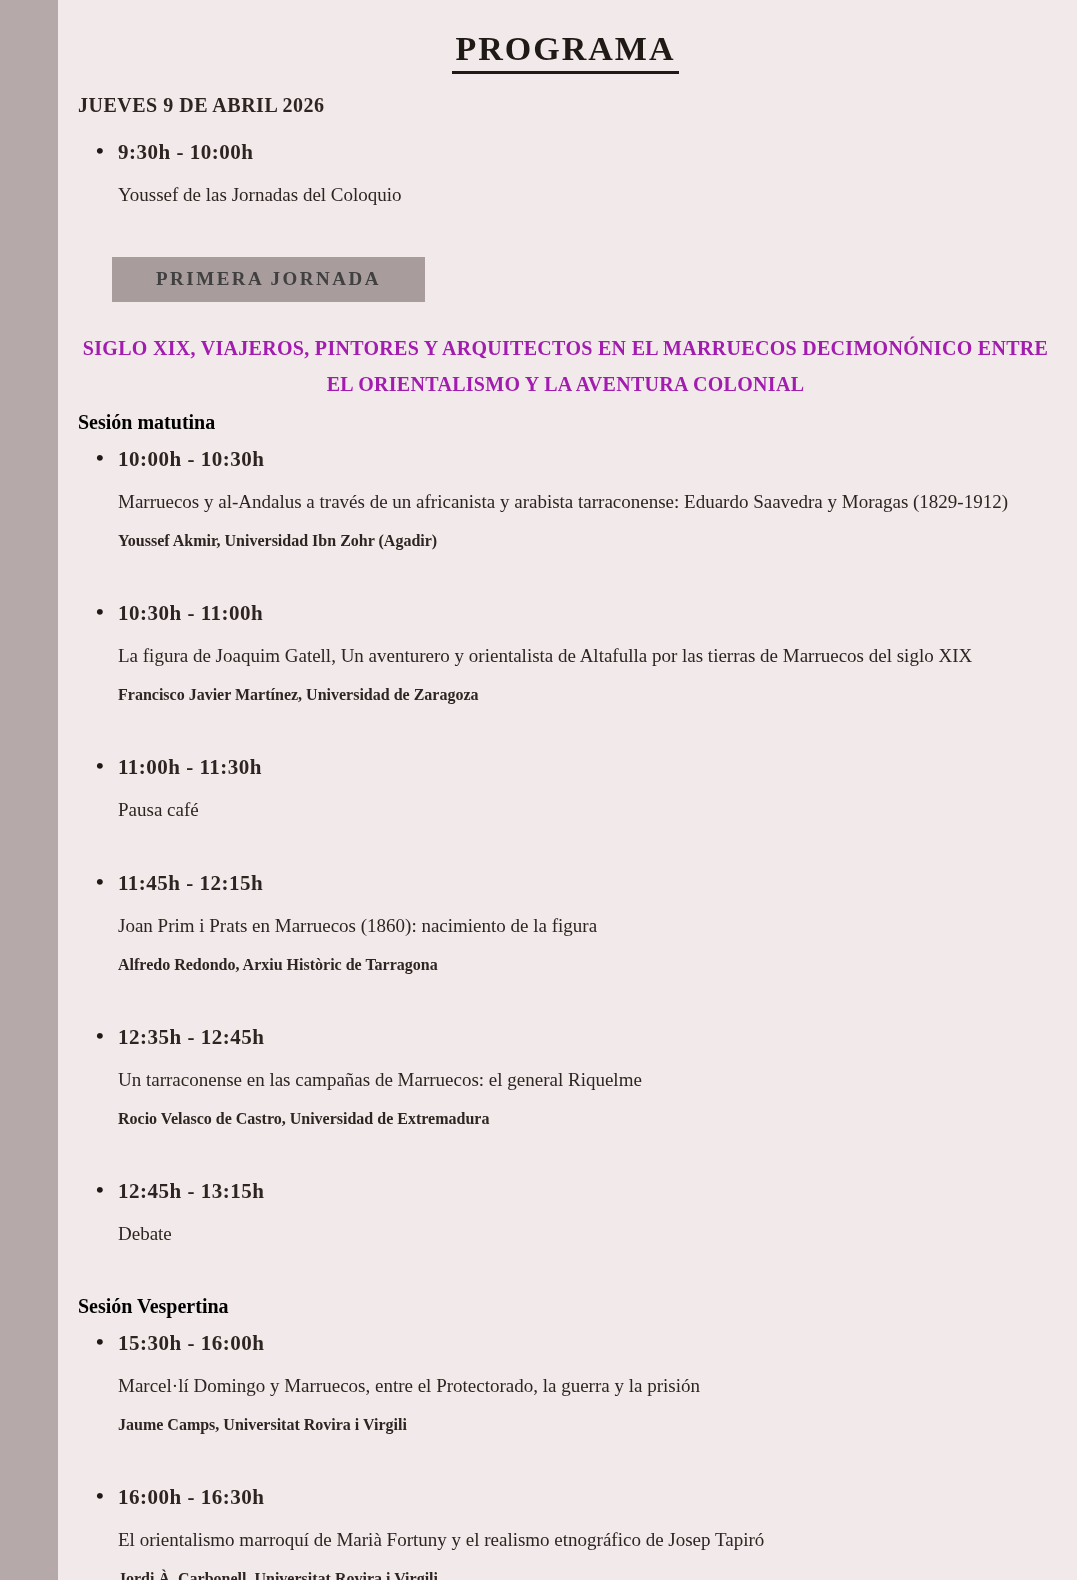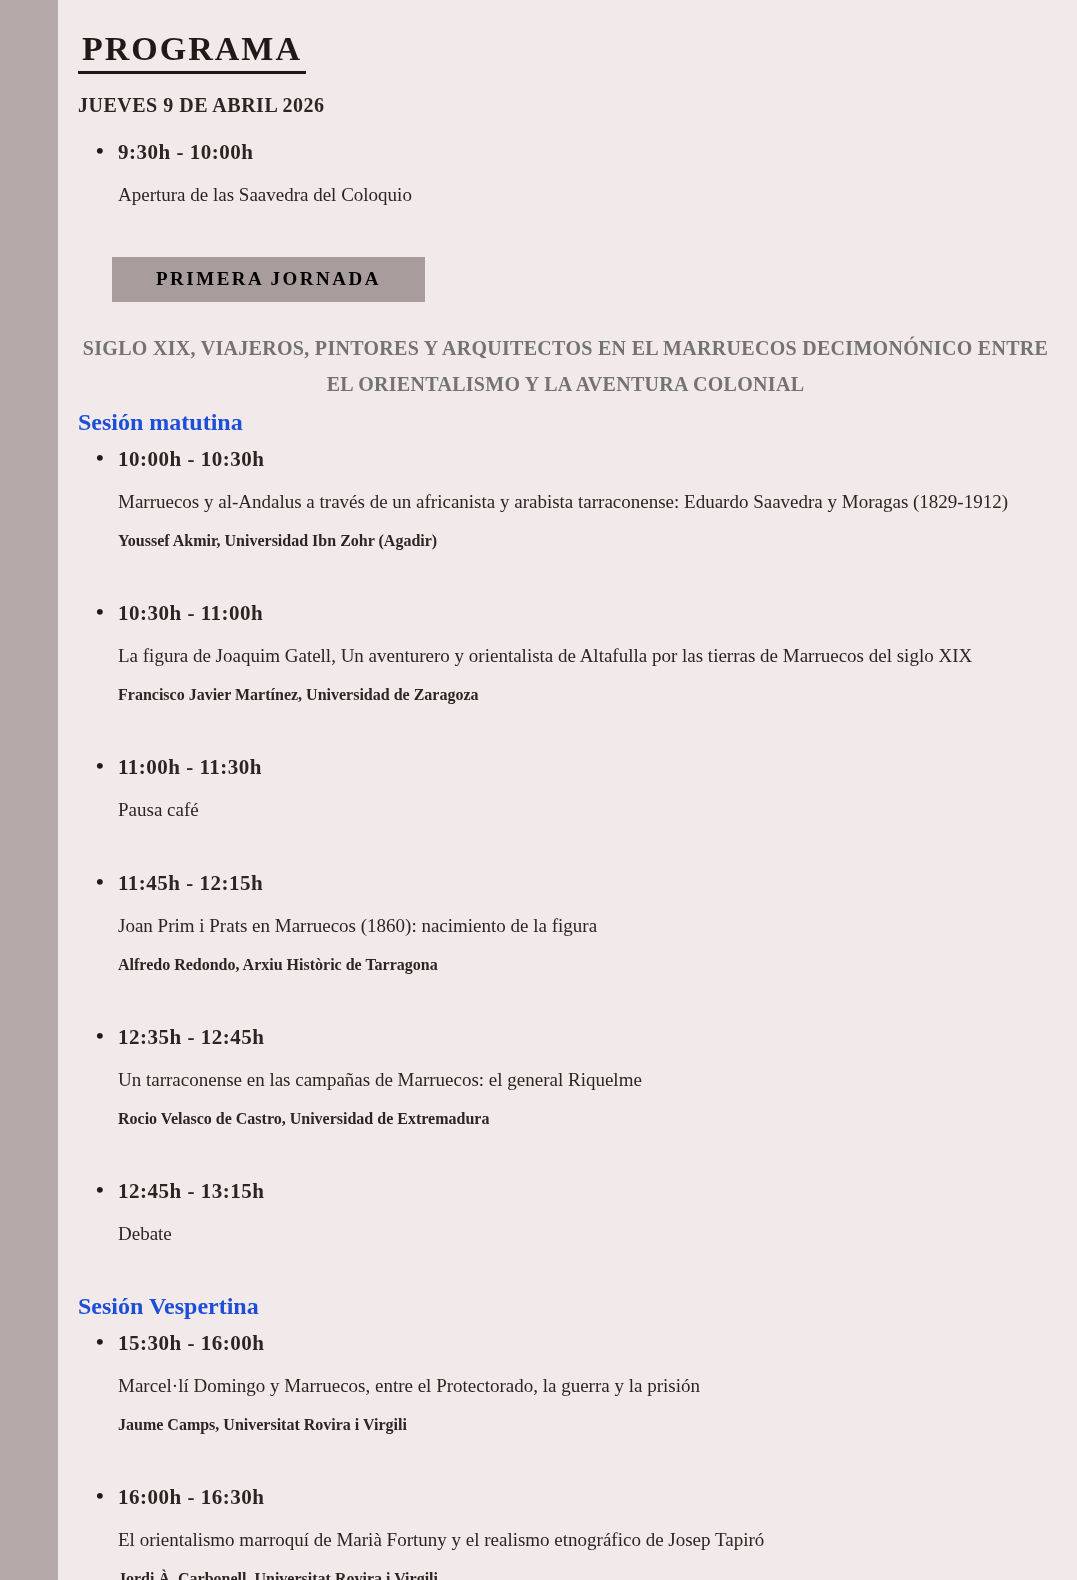--- a/index.html
+++ b/index.html
@@ -22,21 +22,21 @@
     top: 0;
     width: 58px;
     height: 100%;
     background: #b6a9a9;
   }
   .content {
     margin-left: 58px;
     padding: 30px 24px 0 20px;
   }
   .title-wrap {
-    text-align: left;
+    text-align: center;
     margin: 0 0 20px 0;
   }
   .page-title {
     display: inline-block;
     margin: 0;
     font-size: 34px;
     font-weight: bold;
     letter-spacing: 2px;
     color: #201a17;
     border-bottom: 3px solid #201a17;
@@ -86,41 +86,41 @@
     font-weight: bold;
     line-height: 26px;
   }
   .opening-list li.slot {
     margin-bottom: 8px;
   }
   .day-badge {
     display: inline-block;
     margin: 36px 0 0 34px;
     background: #a99c9c;
-    color: #000000;
+    color: #404040;
     font-size: 19px;
     font-weight: bold;
     letter-spacing: 2.5px;
     padding: 11px 44px 12px 44px;
   }
   .theme {
     margin-top: 28px;
     text-align: center;
-    color: #737373;
+    color: #a21caf;
     font-size: 20px;
     font-weight: bold;
     line-height: 36px;
     letter-spacing: 0.3px;
   }
   .session-heading {
     margin: 8px 0 12px 0;
-    font-size: 24px;
+    font-size: 20px;
     font-weight: bold;
     line-height: 24px;
-    color: #1d4ed8;
+    color: #000000;
   }
   .session-heading.vespertina {
     margin-top: 0;
   }
 </style>
 </head>
 <body>
 
 <div class="page">
   <div class="side-strip"></div>
@@ -129,21 +129,21 @@
 
     <div class="title-wrap">
       <h1 class="page-title">PROGRAMA</h1>
     </div>
 
     <h2 class="date-heading">JUEVES 9 DE ABRIL 2026</h2>
 
     <ul class="slot-list opening-list">
       <li class="slot">
         <div class="time">9:30h - 10:00h</div>
-        <div class="talk-title">Apertura de las Saavedra del Coloquio</div>
+        <div class="talk-title">Youssef de las Jornadas del Coloquio</div>
       </li>
     </ul>
 
     <div class="day-badge">PRIMERA JORNADA</div>
 
     <div class="theme">
       <div>SIGLO XIX, VIAJEROS, PINTORES Y ARQUITECTOS EN EL MARRUECOS DECIMONÓNICO ENTRE</div>
       <div>EL ORIENTALISMO Y LA AVENTURA COLONIAL</div>
     </div>
 

